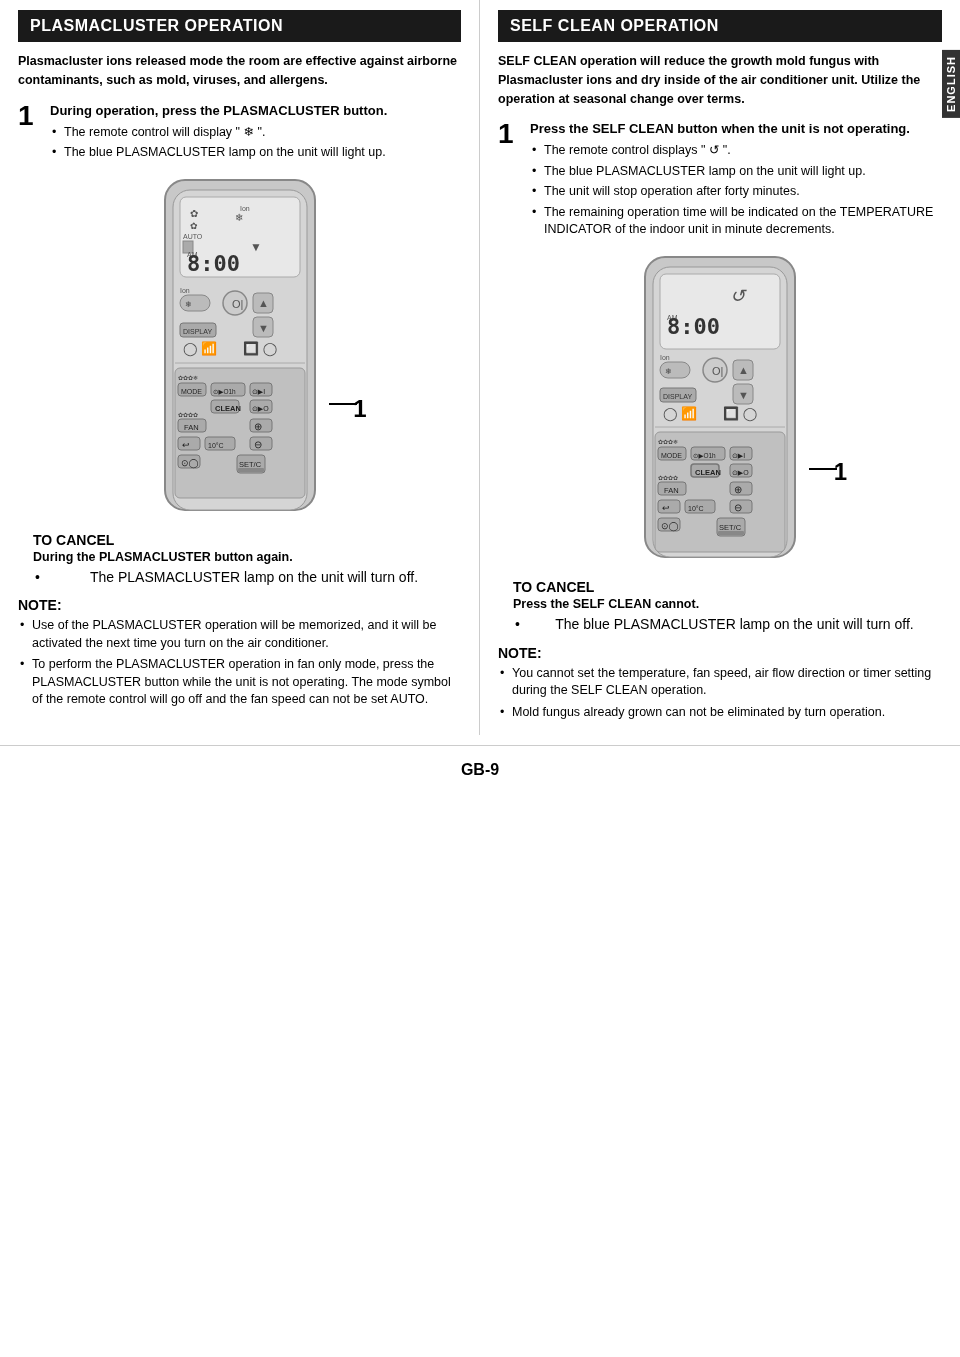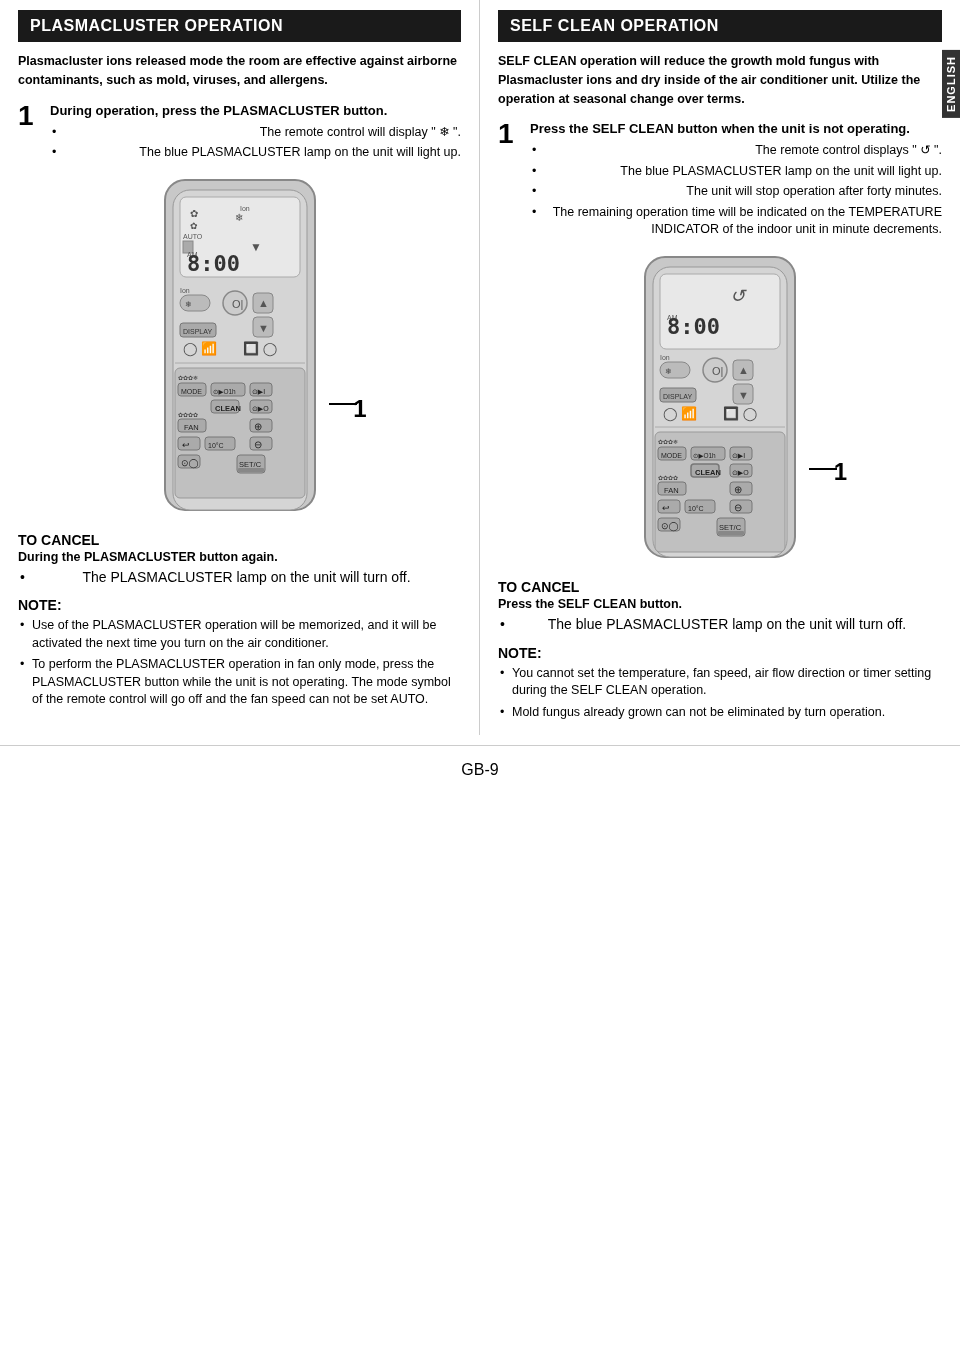--- a/index.html
+++ b/index.html
@@ -79,21 +79,20 @@
     .step-title {
       font-weight: bold;
       font-size: 13px;
       margin-bottom: 4px;
       line-height: 1.4;
     }
 
     .step-bullets {
       list-style: none;
       padding: 0;
-      text-align: right;
     }
 
     .step-bullets li {
       padding-left: 14px;
       position: relative;
       margin-bottom: 3px;
       font-size: 12.5px;
       line-height: 1.4;
     }
 
@@ -108,20 +107,21 @@
       display: flex;
       justify-content: center;
       margin: 10px 0;
       position: relative;
     }
 
     
     .to-cancel {
       margin-top: 14px;
       margin-bottom: 10px;
+      margin-left: 15px;
     }
 
     .to-cancel-title {
       font-weight: bold;
       font-size: 14px;
       margin-bottom: 2px;
     }
 
     .to-cancel-subtitle {
       font-weight: bold;
@@ -165,21 +165,21 @@
     .note-section p::before {
       content: "•";
       position: absolute;
       left: 2px;
     }
 
     
     .page-footer {
       text-align: center;
       font-size: 16px;
-      font-weight: normal;
+      font-weight: bold;
       padding: 15px 0 8px 0;
       border-top: 1px solid #ccc;
       margin-top: 10px;
     }
 
     
     .english-sidebar {
       position: absolute;
       right: 0;
       top: 50px;
@@ -441,21 +441,21 @@
           <div style="position:absolute; right:-32px; top:206px; font-size:24px; font-weight:bold;">1</div>
           <svg style="position:absolute; right:-24px; top:216px;" width="30" height="2">
             <line x1="0" y1="1" x2="28" y2="1" stroke="#000" stroke-width="2"></line>
             <polygon points="28,1 22,-3 22,5" fill="#000"></polygon>
           </svg>
         </div>
       </div>
 
       <div class="to-cancel">
         <div class="to-cancel-title">TO CANCEL</div>
-        <div class="to-cancel-subtitle">Press the SELF CLEAN button.</div>
+        <div class="to-cancel-subtitle">Press the SELF CLEAN cannot.</div>
         <p>The blue PLASMACLUSTER lamp on the unit will turn off.</p>
       </div>
 
       <div class="note-section">
         <div class="note-title">NOTE:</div>
         <p>You cannot set the temperature, fan speed, air flow direction or timer setting during the SELF CLEAN operation.</p>
         <p>Mold fungus already grown can not be eliminated by turn operation.</p>
       </div>
 
     </div>

